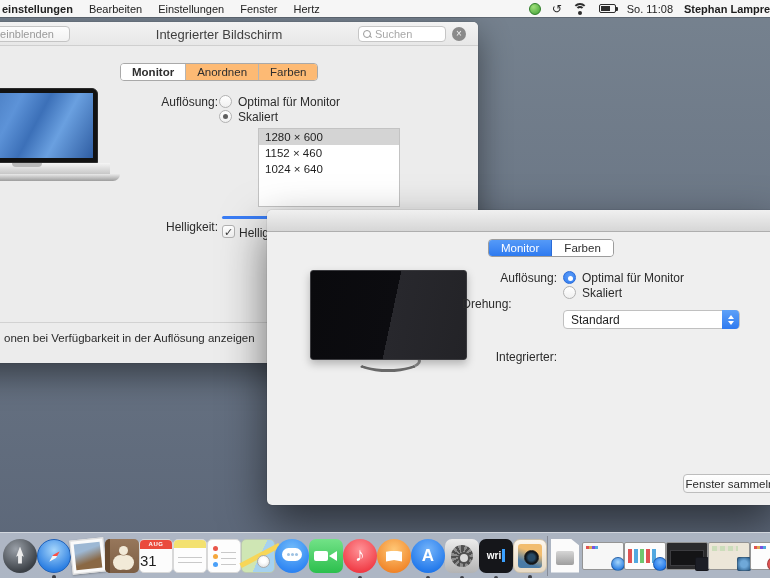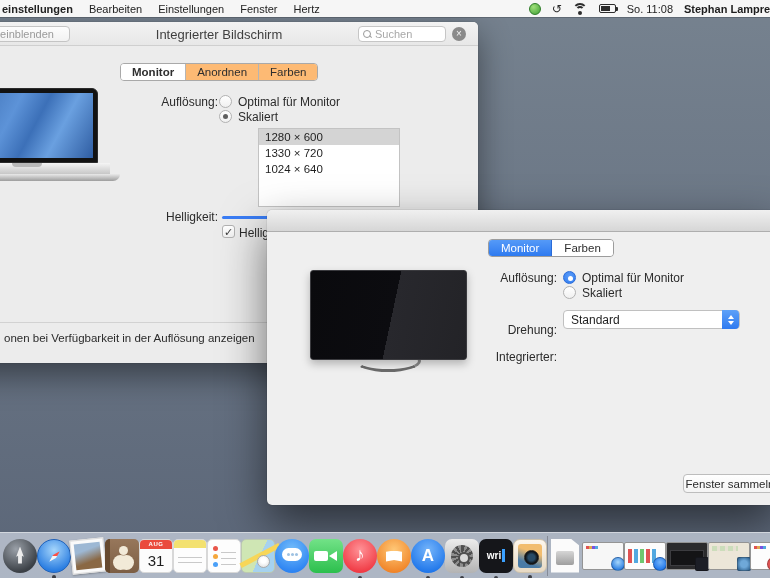--- a/index.html
+++ b/index.html
@@ -162,21 +162,21 @@
     background:linear-gradient(165deg,#9db8d4 30%,#8a6844 70%); }
   .ic-contacts { border-radius:5px; background:linear-gradient(#97775b,#7c5e44); }
   .ic-contacts::before { content:""; position:absolute; left:0; top:0; bottom:0; width:5px;
     background:#66492f; border-radius:5px 0 0 5px; }
   .ic-contacts::after { content:""; position:absolute; left:14px; top:7px; width:9px; height:9px;
     border-radius:50%; background:#f2ead8; box-shadow:-3px 12px 0 3px #f2ead8, 3px 12px 0 3px #f2ead8; }
   .ic-calendar { border-radius:5px; background:#fcfcfc; border:1px solid #d8d8d8; overflow:hidden; }
   .cal-m { position:absolute; left:0; right:0; top:0; height:9px; background:#ea4a3c; color:#fff;
     font-size:6px; font-weight:bold; text-align:center; line-height:9px; letter-spacing:.5px; }
   .cal-d { position:absolute; left:0; right:0; top:9px; bottom:0; color:#1e1e1e; font-size:15px;
-    text-align:center; line-height:23px; }
+    text-align:left; line-height:23px; }
   .ic-notes { border-radius:5px; background:#fdfdfd; border:1px solid #d8d8d8; }
   .ic-notes::before { content:""; position:absolute; left:0; right:0; top:0; height:8px;
     background:#f3e170; border-radius:4px 4px 0 0; }
   .ic-notes::after { content:""; position:absolute; left:4px; right:4px; top:13px; height:14px;
     background:repeating-linear-gradient(#fdfdfd 0 4px,#c9c9c9 4px 5px); }
   .ic-reminders { border-radius:5px; background:#fdfdfd; border:1px solid #d8d8d8; }
   .ic-reminders::before { content:""; position:absolute; left:5px; top:6px; width:5px; height:5px;
     border-radius:50%; background:#e8564a; box-shadow:0 8px 0 #f5a73c,0 16px 0 #4aa0f8; }
   .ic-reminders::after { content:""; position:absolute; left:13px; right:4px; top:7px; height:19px;
     background:repeating-linear-gradient(#fdfdfd 0 5px,#c9c9c9 5px 6px); }
@@ -291,25 +291,25 @@
   </div>
 
   <div class="form-label" style="top:73px;">Auflösung:</div>
   <div class="radio" style="left:259px;top:73px;"></div>
   <div class="opt-label" style="left:278px;top:73px;">Optimal für Monitor</div>
   <div class="radio on-grey" style="left:259px;top:88px;"></div>
   <div class="opt-label" style="left:278px;top:88px;">Skaliert</div>
 
   <div class="listbox">
     <div class="row sel">1280 × 600</div>
-    <div class="row">1330 × 720</div>
+    <div class="row">1152 × 460</div>
     <div class="row">1024 × 640</div>
   </div>
 
-  <div class="form-label" style="top:188px;">Helligkeit:</div>
+  <div class="form-label" style="top:198px;">Helligkeit:</div>
   <div class="slider-track"></div>
   <div class="checkbox">✓</div>
   <div class="chk-label">Helligk</div>
 
   <div class="w1-divider"></div>
   <div class="w1-footer">onen bei Verfügbarkeit in der Auflösung anzeigen</div>
 </div>
 
 <div class="window2 w2">
   <div class="w2-titlebar"></div>
@@ -323,21 +323,21 @@
     <div class="tv-stand"></div>
     <div class="tv-panel"></div>
   </div>
 
   <div class="form-label" style="top:61px;">Auflösung:</div>
   <div class="radio on-blue" style="left:296px;top:61px;"></div>
   <div class="opt-label" style="left:315px;top:61px;">Optimal für Monitor</div>
   <div class="radio" style="left:296px;top:76px;"></div>
   <div class="opt-label" style="left:315px;top:76px;">Skaliert</div>
 
-  <div class="form-label" style="top:113px;">Drehung:</div>
+  <div class="form-label" style="top:87px;text-align:center;">Drehung:</div>
   <div class="select" style="top:100px;">
     <span>Standard</span>
     <span class="stepper">
         <i class="up"></i>
         <i class="dn"></i>
       </span>
   </div>
 
   <div class="form-label" style="top:140px;">Integrierter:</div>
 

